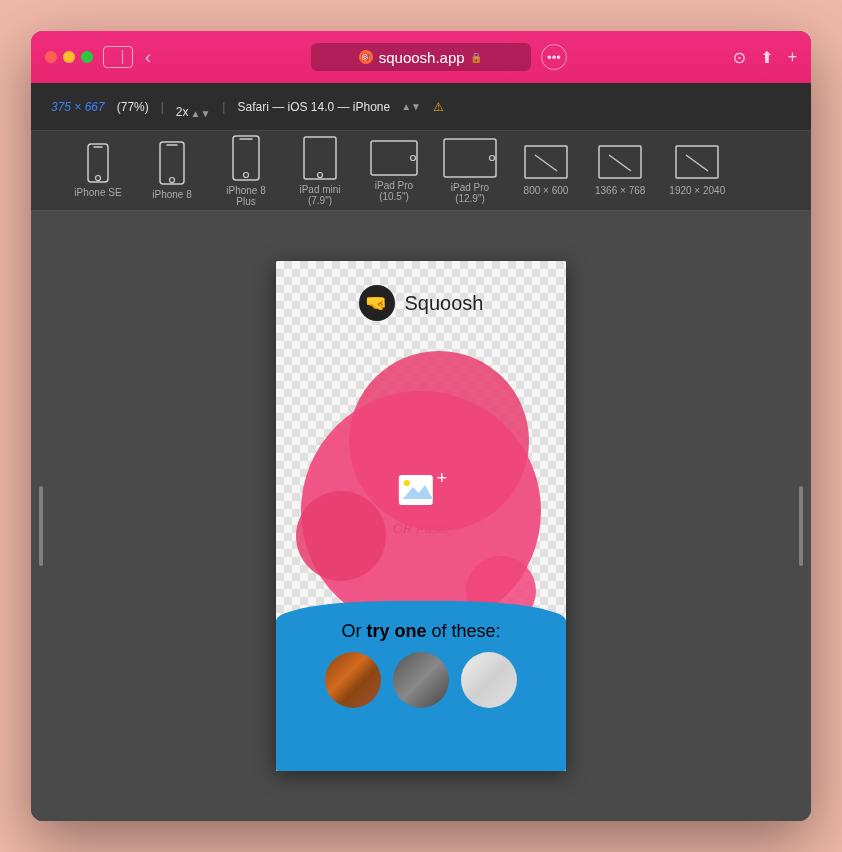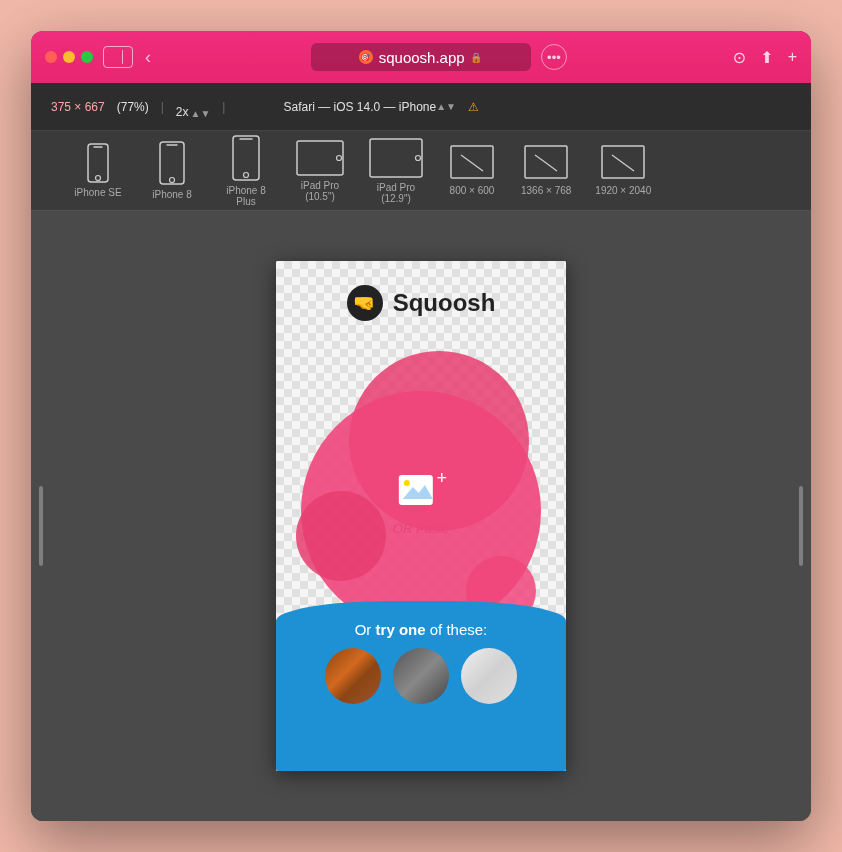--- a/index.html
+++ b/index.html
@@ -147,23 +147,24 @@
       height: 48px;
       background: #2d2d2d;
       display: flex;
       align-items: center;
       padding: 0 20px;
       gap: 12px;
       border-bottom: 1px solid #444;
     }
 
     .dimensions-text {
-      color: #fca5a5;
+      color: #3b82f6;
       font-size: 12px;
       font-weight: 500;
+      font-style: italic;
     }
 
     .separator {
       color: #666;
       font-size: 12px;
     }
 
     .zoom-text {
       color: #e0e0e0;
       font-size: 12px;
@@ -176,22 +177,21 @@
       align-items: flex-end;
       gap: 2px;
       margin-top: 10px;
     }
 
     .device-select {
       color: #e0e0e0;
       font-size: 12px;
       display: flex;
       align-items: center;
-      gap: 0;
-      margin-left: 46px;
+      gap: 11px;
     }
 
     .warning-icon {
       color: #f5a623;
       font-size: 12px;
     }
 
     
     .device-selector {
       height: 80px;
@@ -282,22 +282,22 @@
       height: 36px;
       background: #222;
       border-radius: 50%;
       display: flex;
       align-items: center;
       justify-content: center;
       font-size: 18px;
     }
 
     .squoosh-title {
-      font-size: 24px;
-      font-weight: 700;
+      font-size: 20px;
+      font-weight: 400;
       color: #222;
       font-family: sans-serif;
     }
 
     
     .pink-blob-main {
       position: absolute;
       width: 240px;
       height: 240px;
       background: #f0457b;
@@ -372,22 +372,22 @@
       background: #1e90d4;
       border-radius: 40% 40% 0 0 / 20px 20px 0 0;
       display: flex;
       flex-direction: column;
       align-items: center;
       padding-top: 20px;
       gap: 10px;
     }
 
     .try-one-text {
-      color: #ffffff;
-      font-size: 15px;
+      color: #000000;
+      font-size: 18px;
       font-weight: 400;
     }
 
     .try-one-text strong {
       font-weight: 700;
     }
 
     .sample-images {
       display: flex;
       gap: 12px;
@@ -514,20 +514,30 @@
         <svg width="28" height="46" viewBox="0 0 28 46">
           <rect x="1" y="1" width="26" height="44" rx="3" ry="3" fill="none" stroke="#ccc" stroke-width="1.5"></rect>
           <line x1="8" y1="4" x2="20" y2="4" stroke="#ccc" stroke-width="1.5" stroke-linecap="round"></line>
           <circle cx="14" cy="40" r="2.5" fill="none" stroke="#ccc" stroke-width="1.2"></circle>
         </svg>
       </div>
       <span class="device-label" style="white-space:pre-line;text-align:center;">iPhone 8
 Plus</span>
     </div>
 
+    <div class="device-item">
+      <div class="device-icon">
+        <svg width="34" height="44" viewBox="0 0 34 44">
+          <rect x="1" y="1" width="32" height="42" rx="2" ry="2" fill="none" stroke="#ccc" stroke-width="1.5"></rect>
+          <circle cx="17" cy="39" r="2.5" fill="none" stroke="#ccc" stroke-width="1.2"></circle>
+        </svg>
+      </div>
+      <span class="device-label" style="white-space:pre-line;text-align:center;">iPad mini
+(7.9")</span>
+    </div>
 
 
     <div class="device-item">
       <div class="device-icon">
         <svg width="48" height="36" viewBox="0 0 48 36">
           <rect x="1" y="1" width="46" height="34" rx="2" ry="2" fill="none" stroke="#ccc" stroke-width="1.5"></rect>
           <circle cx="43" cy="18" r="2.5" fill="none" stroke="#ccc" stroke-width="1.2"></circle>
         </svg>
       </div>
       <span class="device-label" style="white-space:pre-line;text-align:center;">iPad Pro

